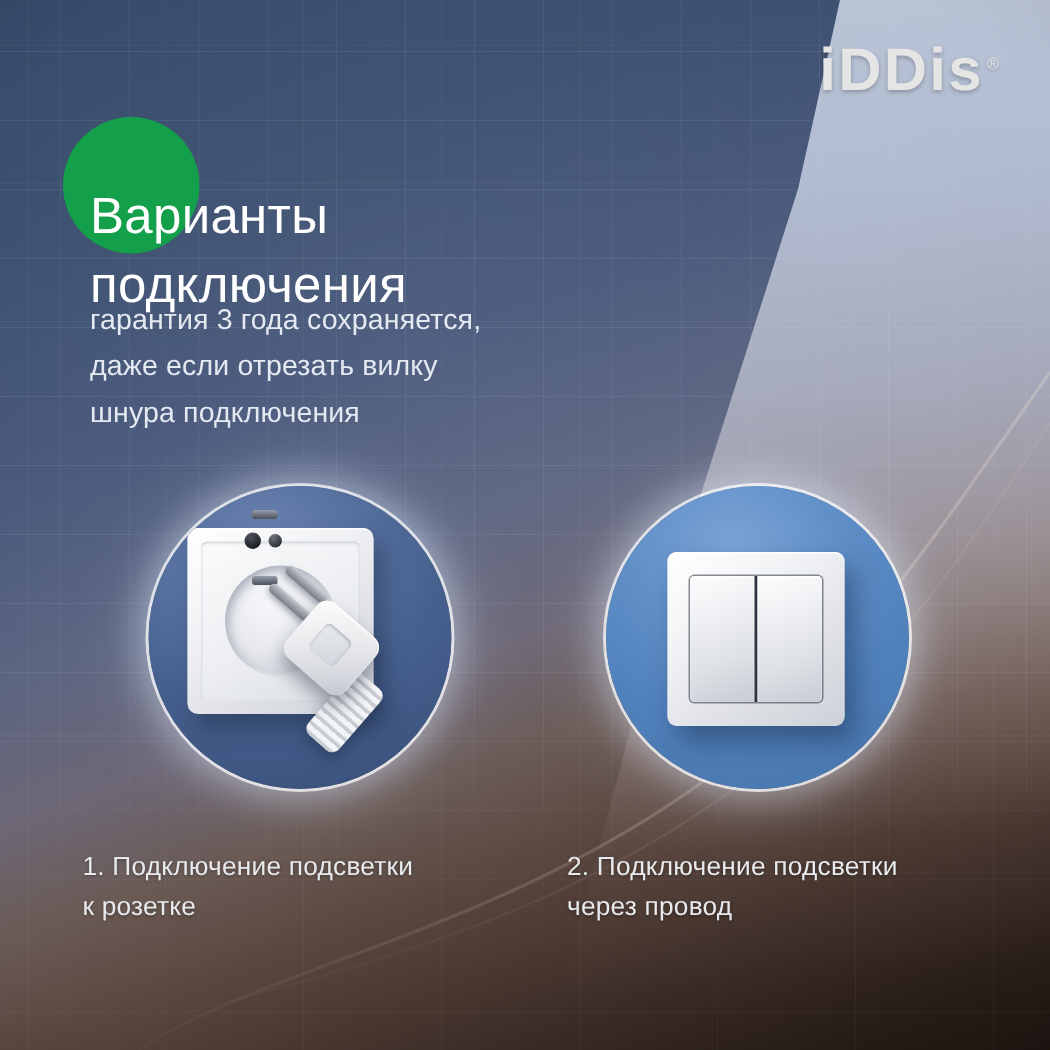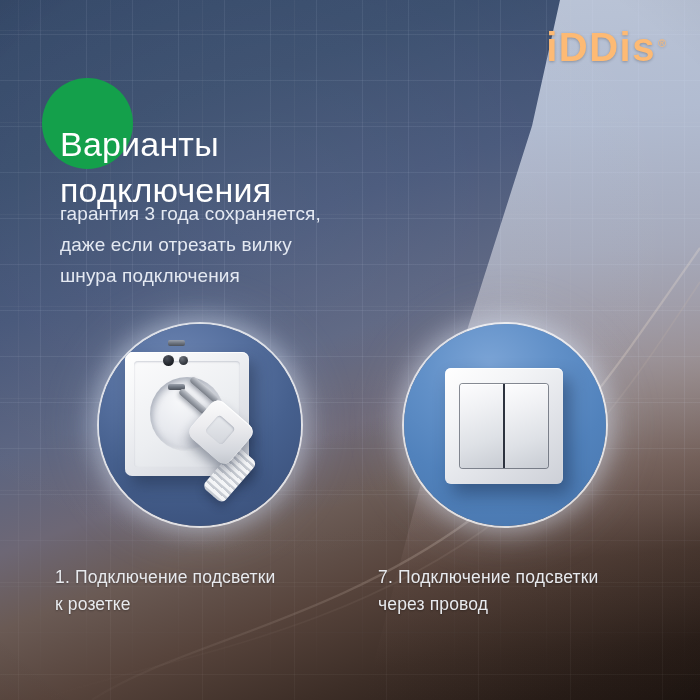--- a/index.html
+++ b/index.html
@@ -100,21 +100,21 @@
     background:
       radial-gradient(ellipse 115% 95% at 38% 30%, rgba(255,255,255,0.05) 0%, rgba(0,0,0,0) 55%),
       radial-gradient(ellipse 120% 110% at 50% 50%, rgba(0,0,0,0) 55%, rgba(0,0,0,0.22) 100%);
   }
 
   
   #logo {
     position: absolute;
     top: 27px;
     right: 34px;
-    color: #fdba74;
+    color: #e5e5e5;
     font-size: 40px;
     font-weight: 700;
     letter-spacing: 1.5px;
     line-height: 1;
     text-shadow: 0 1px 3px rgba(0,0,0,.25);
   }
   #logo .reg {
     font-size: 11px;
     font-weight: 400;
     vertical-align: super;
@@ -393,16 +393,16 @@
   <div class="photo-circle" id="circle-switch">
     <div class="photo-inner" id="switch-wall">
       <div id="switch-plate"></div>
       <div id="switch-rockers">
         <div class="rocker" id="rocker-left"></div>
         <div class="rocker" id="rocker-right"></div>
       </div>
     </div>
   </div>
 
-  <p class="caption" id="caption-2">7. Подключение подсветки
+  <p class="caption" id="caption-2">2. Подключение подсветки
 через провод</p>
 
 </div>
 
 </body></html>

